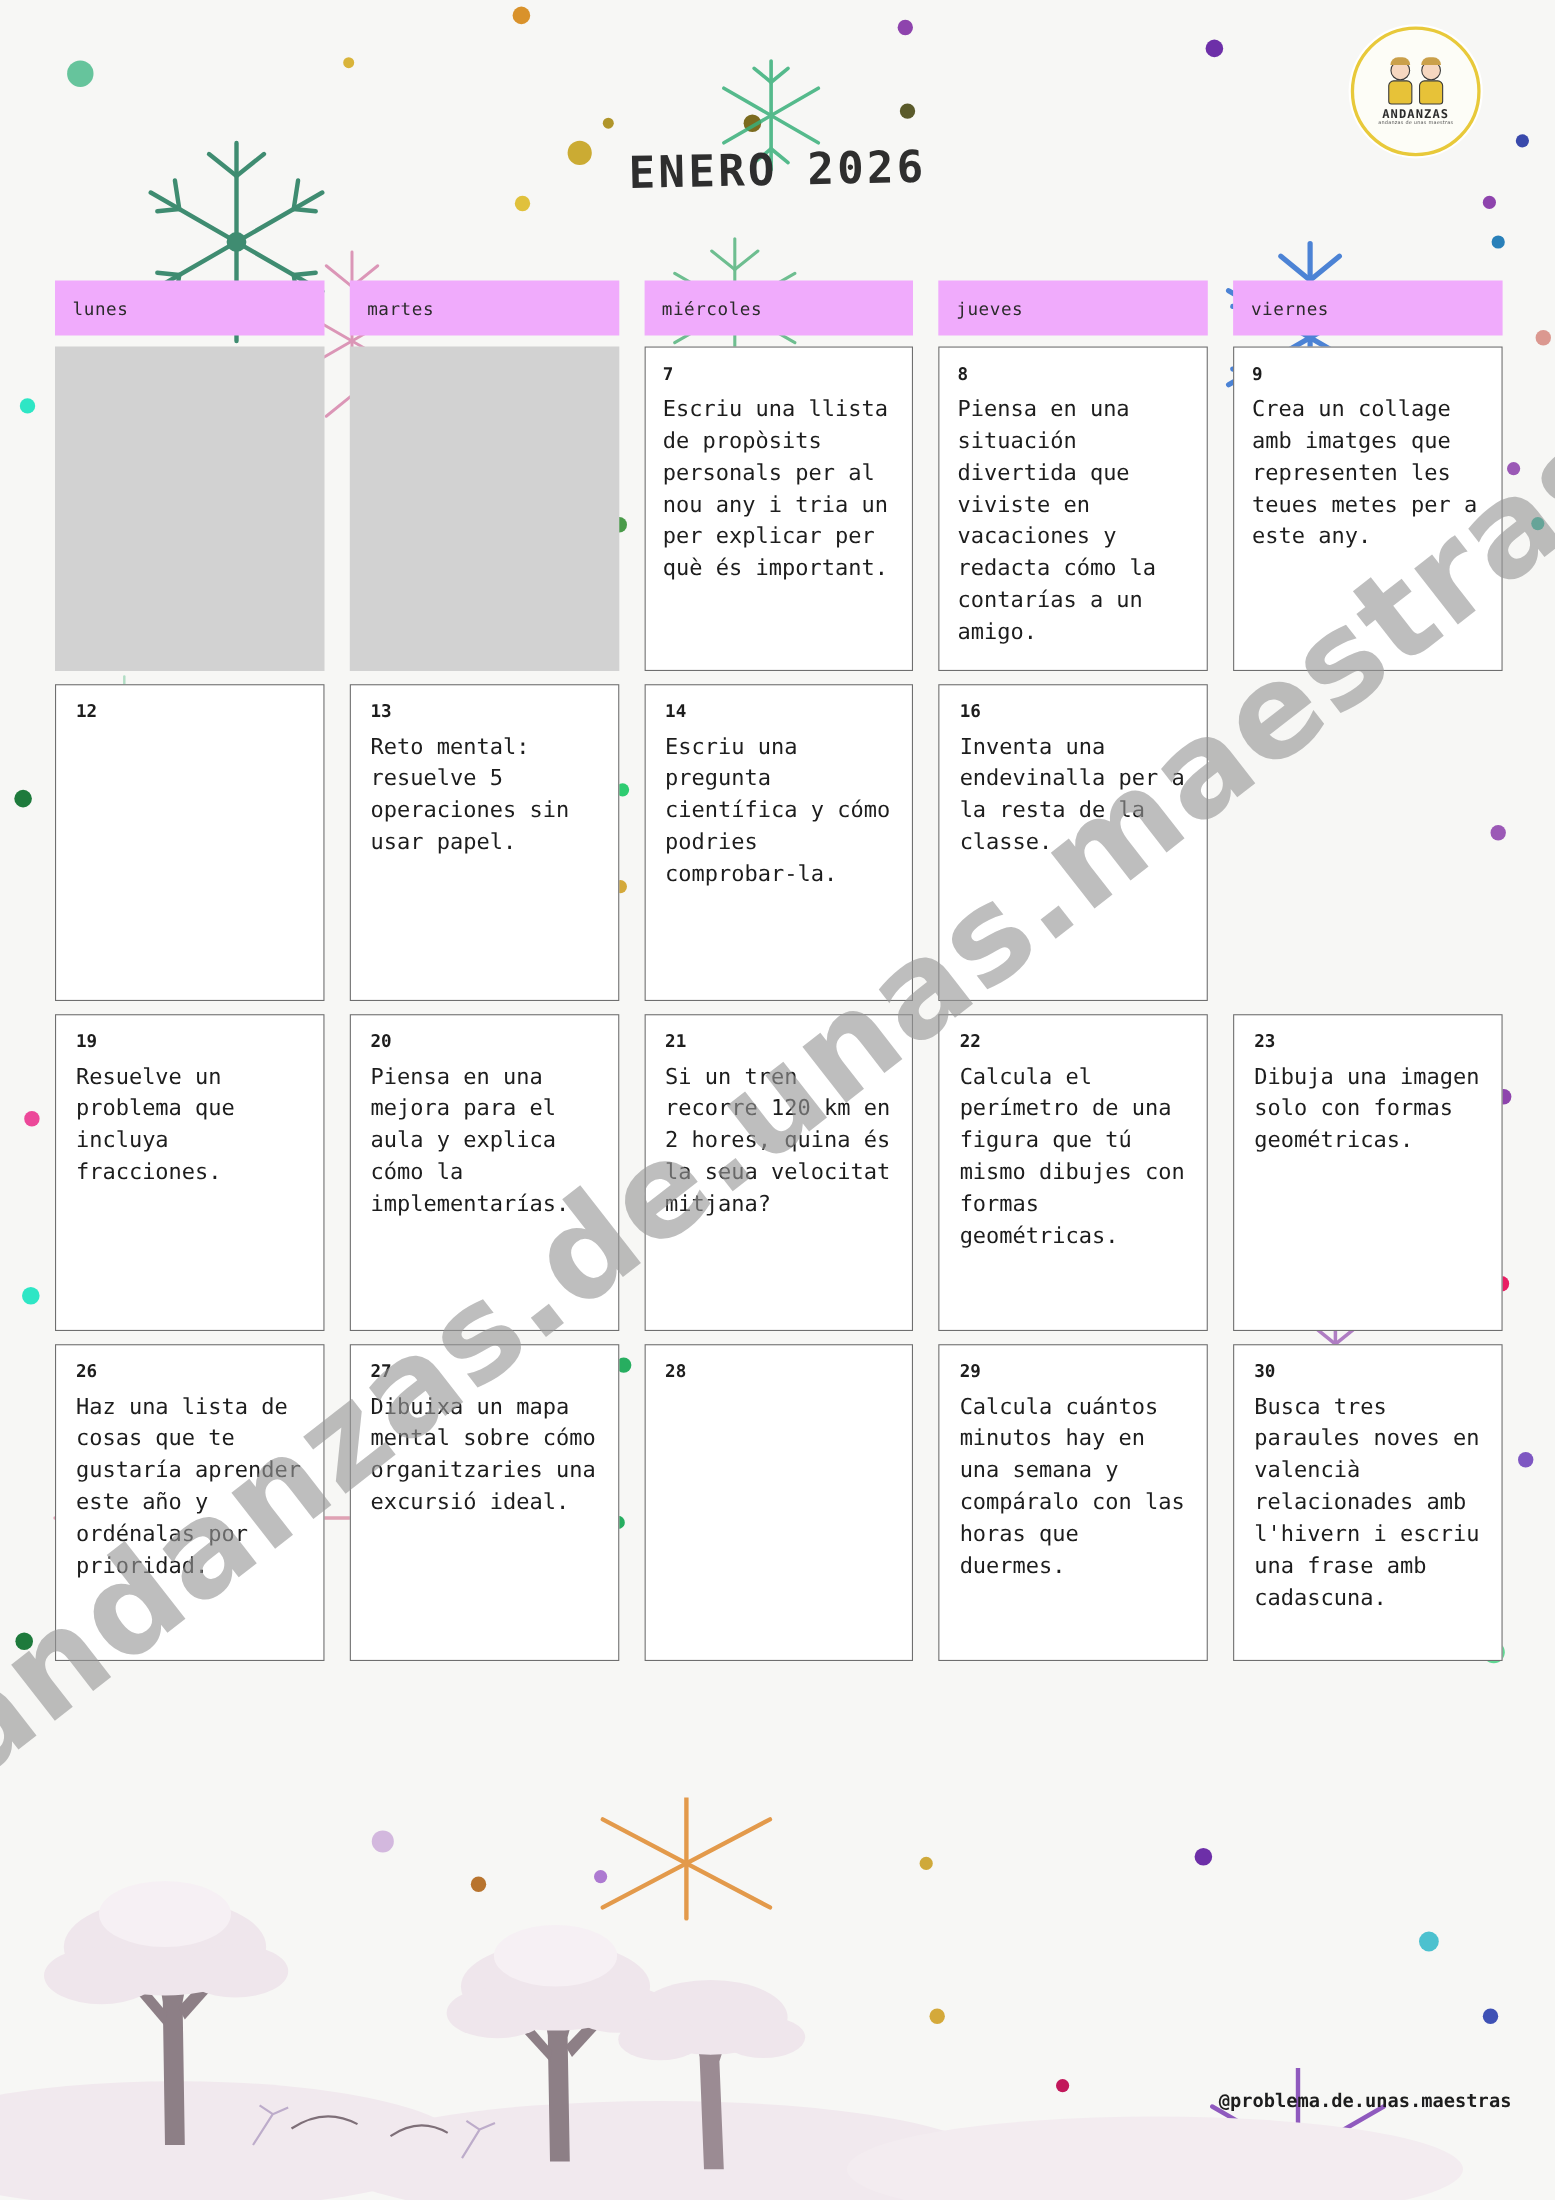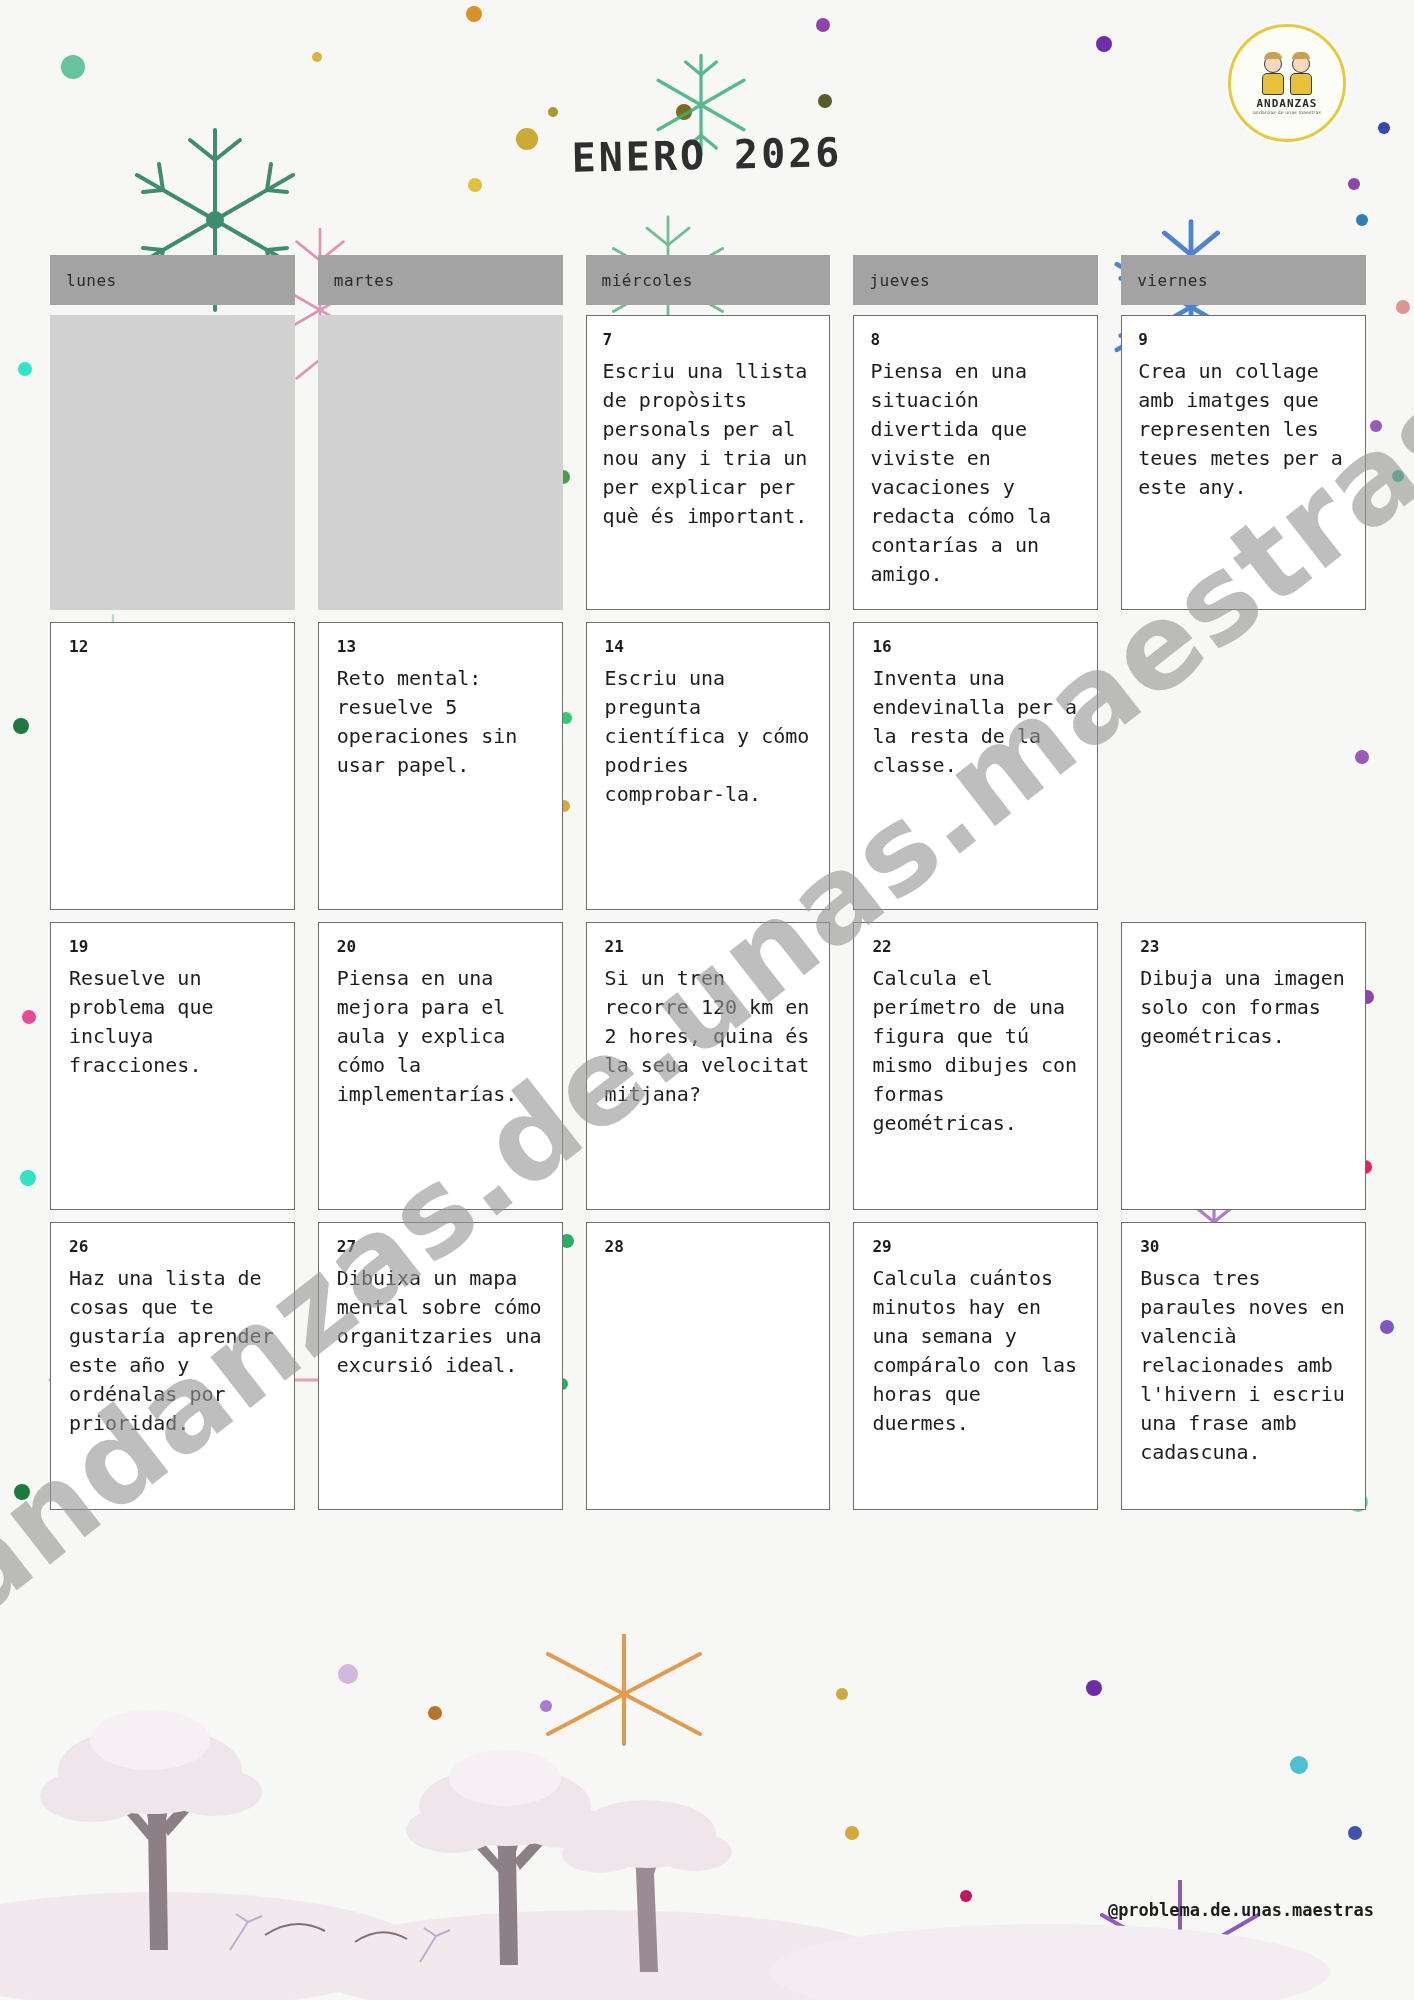--- a/index.html
+++ b/index.html
@@ -99,21 +99,21 @@
     top: 255px;
     width: 1316px;
   }
   .head-row, .week-row {
     display: grid;
     grid-template-columns: repeat(5, 1fr);
     column-gap: 23px;
   }
   .head-row { margin-bottom: 10px; }
   .dayhead {
-    background: #a3a3a3;
+    background: #f0abfc;
     height: 50px;
     display: flex;
     align-items: center;
     padding-left: 16px;
     font-family: "DejaVu Sans Mono", monospace;
     font-size: 16px;
     color: #2b2b2b;
     letter-spacing: .5px;
   }
   .week-row { margin-bottom: 12px; }

